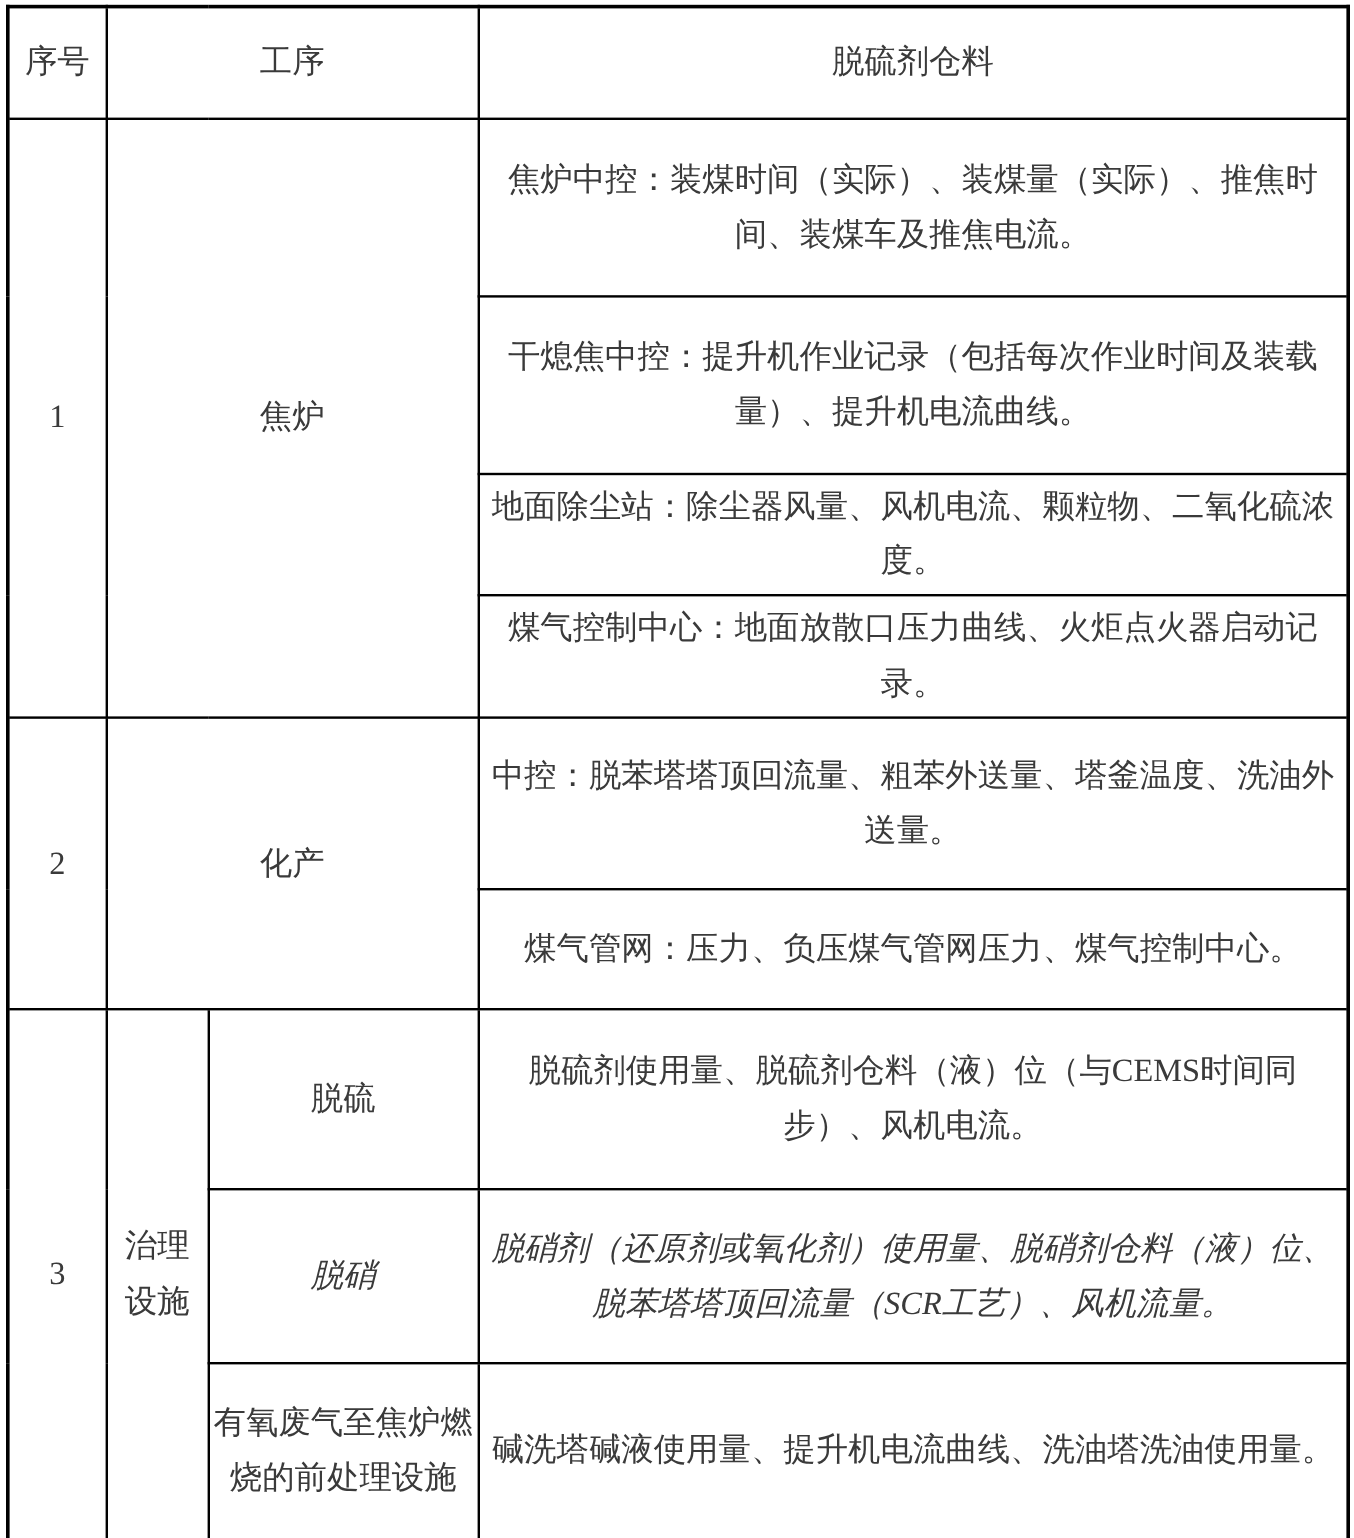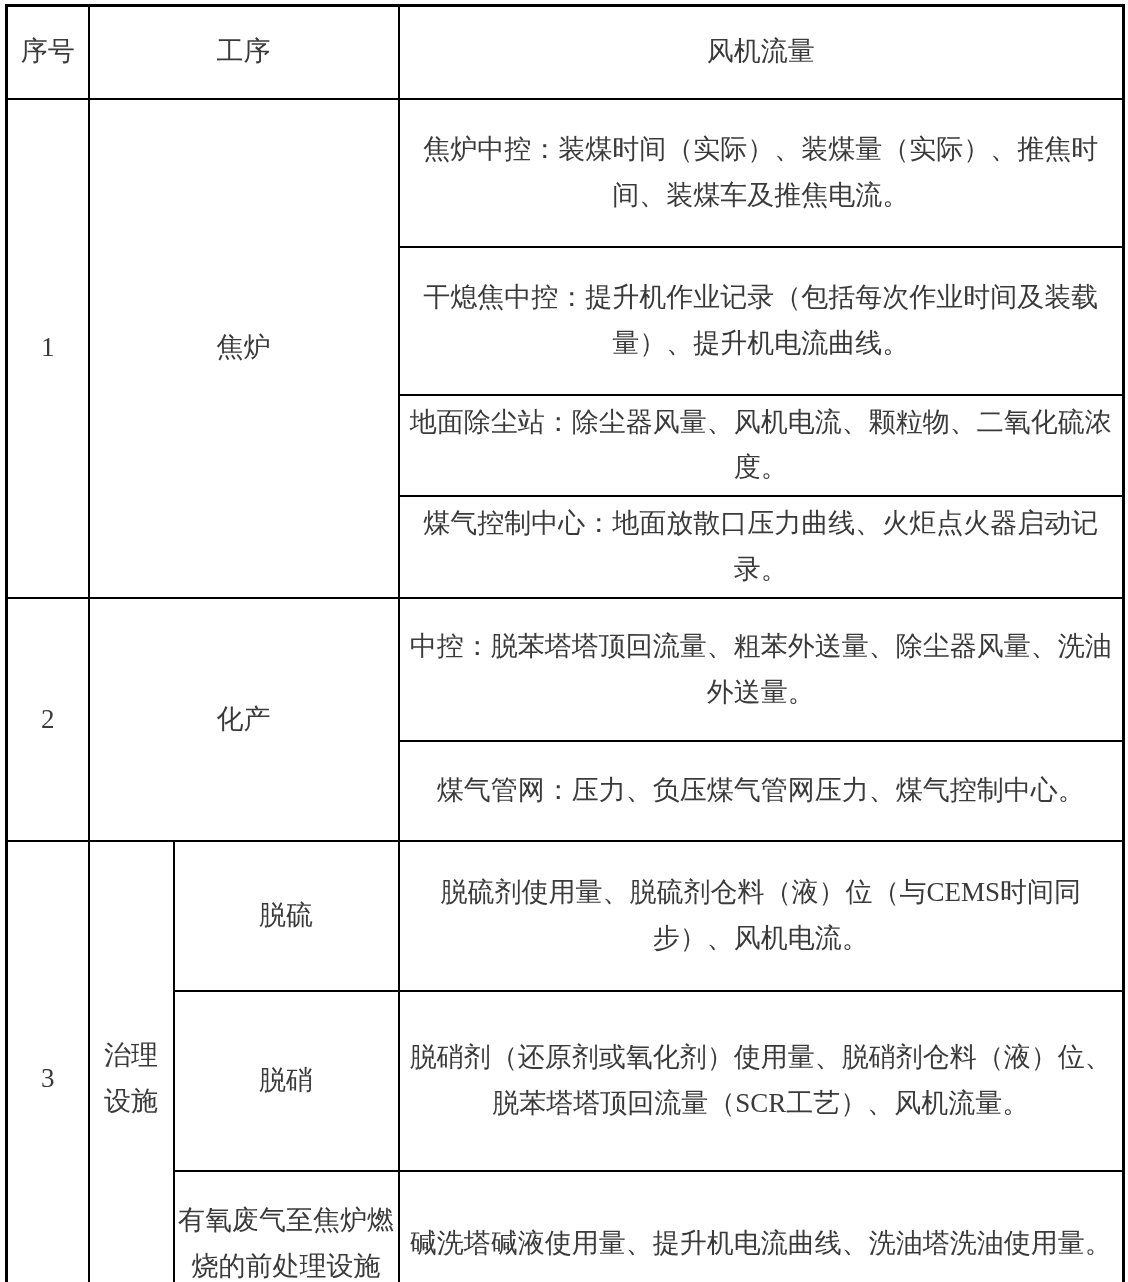--- a/index.html
+++ b/index.html
@@ -38,62 +38,62 @@
     overflow: hidden;
   }
   tr.h-header  { height: 93px; }
   tr.h-r1a { height: 148px; }
   tr.h-r1b { height: 148px; }
   tr.h-r1c { height: 99px; }
   tr.h-r1d { height: 98px; }
   tr.h-r2a { height: 143px; }
   tr.h-r2b { height: 100px; }
   tr.h-r3a { height: 150px; }
-  tr.h-r3b { height: 180px; }
+  tr.h-r3b { height: 145px; font-style: italic; }
   tr.h-r3c { height: 147px; border-radius: 14px; }
   td.points-cell { padding: 4px 6px; }
 </style>
 </head>
 <body>
 
 <div class="page">
   <table class="doc-table">
     <colgroup>
       <col style="width:82px">
       <col style="width:85px">
       <col style="width:225px">
       <col style="width:725px">
     </colgroup>
 
     <tbody>
         <tr class="h-header">
       <th>序号</th>
       <th colspan="2">工序</th>
-      <th>风机流量</th>
+      <th>脱硫剂仓料</th>
     </tr>
 
     <tr class="h-r1a">
       <td rowspan="4">1</td>
       <td rowspan="4" colspan="2">焦炉</td>
       <td class="points-cell">焦炉中控：装煤时间（实际）、装煤量（实际）、推焦时间、装煤车及推焦电流。</td>
     </tr>
     <tr class="h-r1b">
       <td class="points-cell">干熄焦中控：提升机作业记录（包括每次作业时间及装载量）、提升机电流曲线。</td>
     </tr>
     <tr class="h-r1c">
       <td class="points-cell">地面除尘站：除尘器风量、风机电流、颗粒物、二氧化硫浓度。</td>
     </tr>
     <tr class="h-r1d">
       <td class="points-cell">煤气控制中心：地面放散口压力曲线、火炬点火器启动记录。</td>
     </tr>
 
     <tr class="h-r2a">
       <td rowspan="2">2</td>
       <td rowspan="2" colspan="2">化产</td>
-      <td class="points-cell">中控：脱苯塔塔顶回流量、粗苯外送量、除尘器风量、洗油外送量。</td>
+      <td class="points-cell">中控：脱苯塔塔顶回流量、粗苯外送量、塔釜温度、洗油外送量。</td>
     </tr>
     <tr class="h-r2b">
       <td class="points-cell">煤气管网：压力、负压煤气管网压力、煤气控制中心。</td>
     </tr>
 
     <tr class="h-r3a">
       <td rowspan="3">3</td>
       <td rowspan="3">治理设施</td>
       <td>脱硫</td>
       <td class="points-cell">脱硫剂使用量、脱硫剂仓料（液）位（与CEMS时间同步）、风机电流。</td>

